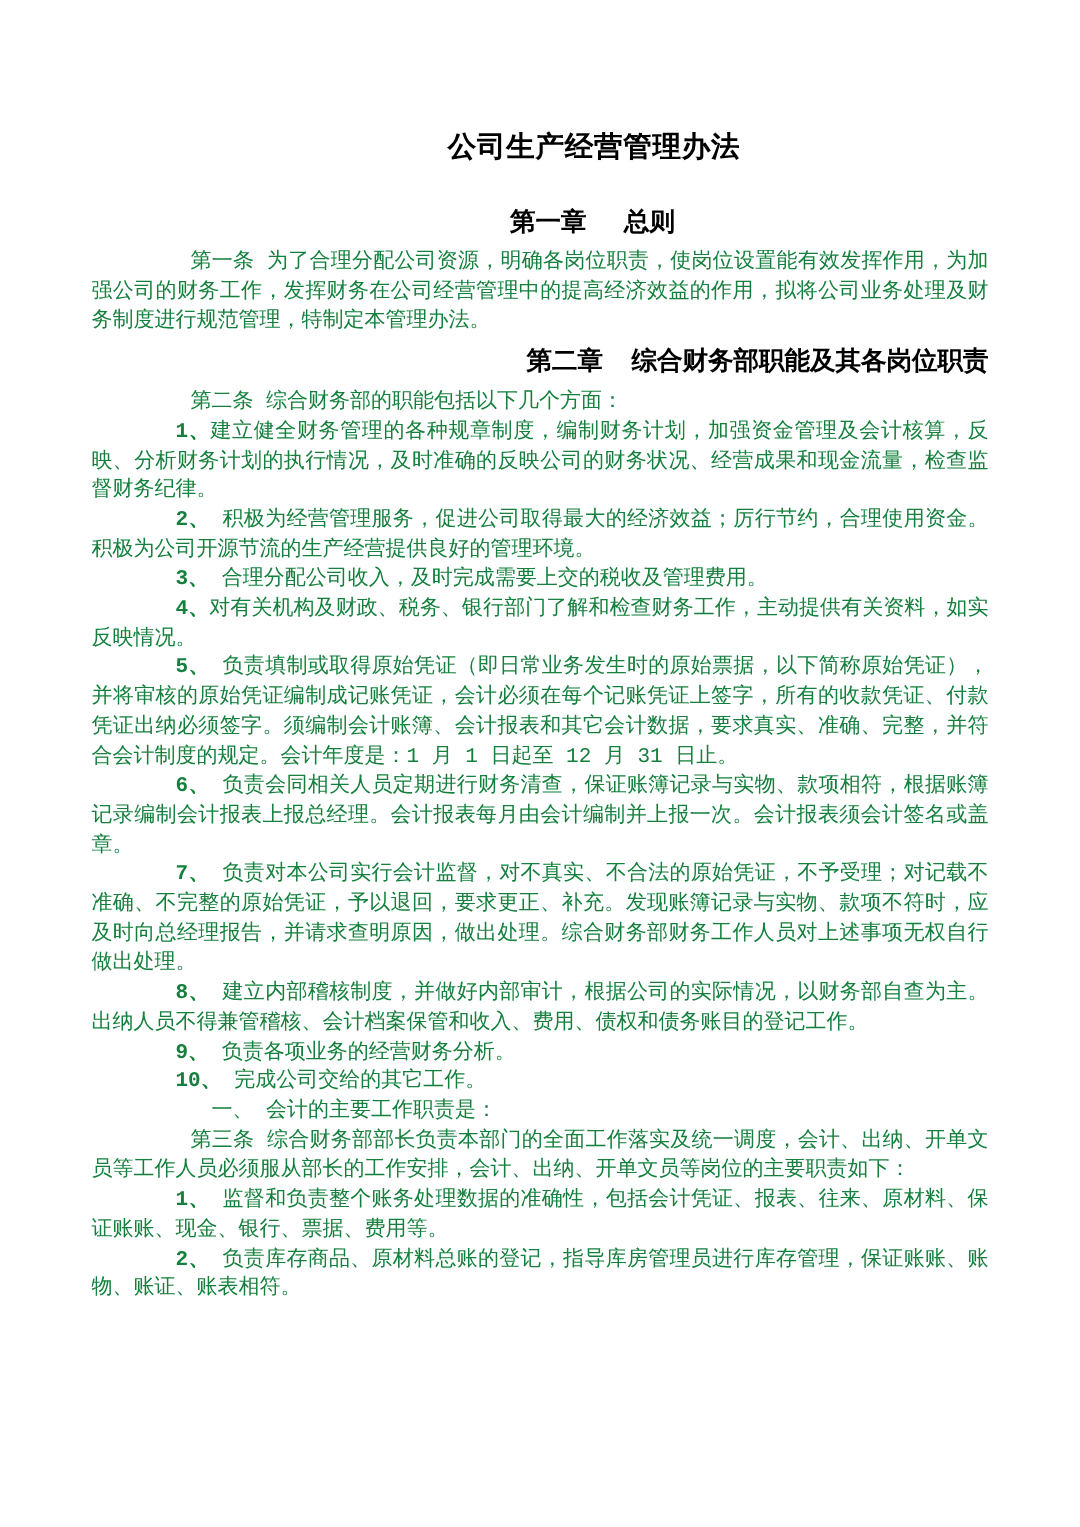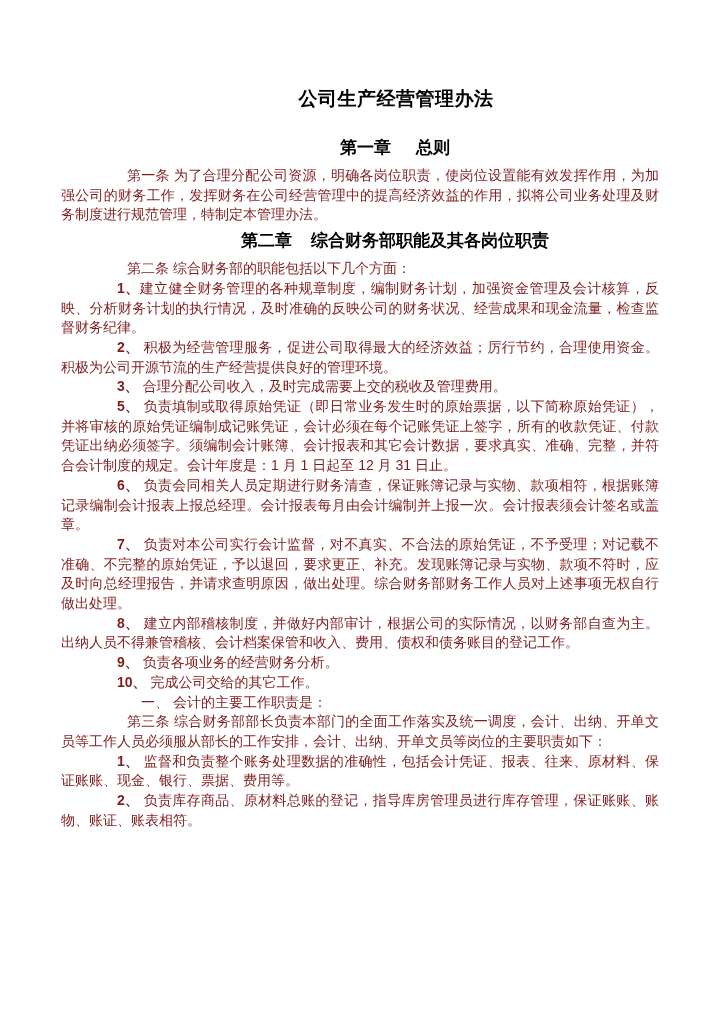--- a/index.html
+++ b/index.html
@@ -31,29 +31,30 @@
   .chap {
     margin: 0;
     padding-left: 70px;
     text-align: center;
     font-size: 17px;
     font-weight: bold;
     color: #000000;
     line-height: 24px;
   }
   .chap1 { margin-bottom: 6px; margin-top: 24px; }
-  .chap2 { margin-top: 4px; margin-bottom: 6px; }
+  .chap2 { margin-top: 4px; margin-bottom: 6px; text-align: right; }
   .chap1 .chap-label { margin-right: 25px; }
   .chap2 .chap-label { margin-right: 19px; }
   .para {
     margin: 0;
     font-size: 14px;
     line-height: 19.7px;
     text-align: justify;
-    color: #7f1d1d;
+    color: #15803d;
+    font-family: Liberation Mono, monospace;
   }
   .ind-tiao { text-indent: 66px; }
   .ind-num  { text-indent: 56px; }
   .ind-cn   { text-indent: 80px; }
   .pnum-b   { font-weight: bold; }
 </style>
 </head>
 <body>
 
 <div class="page">
@@ -81,20 +82,23 @@
   </p>
 
   <p class="para ind-num">
     <span class="pnum-b">2、</span><span> 积极为经营管理服务，促进公司取得最大的经济效益；厉行节约，合理使用资金。积极为公司开源节流的生产经营提供良好的管理环境。</span>
   </p>
 
   <p class="para ind-num">
     <span class="pnum-b">3、</span><span> 合理分配公司收入，及时完成需要上交的税收及管理费用。</span>
   </p>
 
+  <p class="para ind-num">
+    <span class="pnum-b">4、</span><span>对有关机构及财政、税务、银行部门了解和检查财务工作，主动提供有关资料，如实反映情况。</span>
+  </p>
 
   <p class="para ind-num">
     <span class="pnum-b">5、</span><span> 负责填制或取得原始凭证（即日常业务发生时的原始票据，以下简称原始凭证），并将审核的原始凭证编制成记账凭证，会计必须在每个记账凭证上签字，所有的收款凭证、付款凭证出纳必须签字。须编制会计账簿、会计报表和其它会计数据，要求真实、准确、完整，并符合会计制度的规定。会计年度是：1 月 1 日起至 12 月 31 日止。</span>
   </p>
 
   <p class="para ind-num">
     <span class="pnum-b">6、</span><span> 负责会同相关人员定期进行财务清查，保证账簿记录与实物、款项相符，根据账簿记录编制会计报表上报总经理。会计报表每月由会计编制并上报一次。会计报表须会计签名或盖章。</span>
   </p>
 
   <p class="para ind-num">

